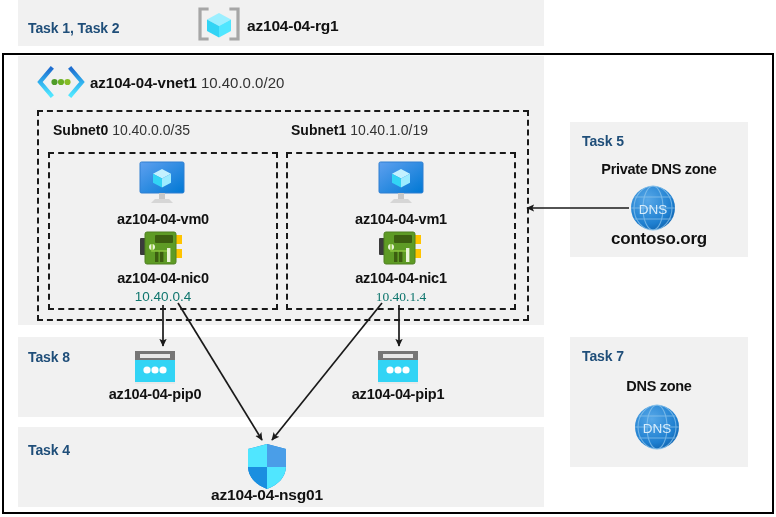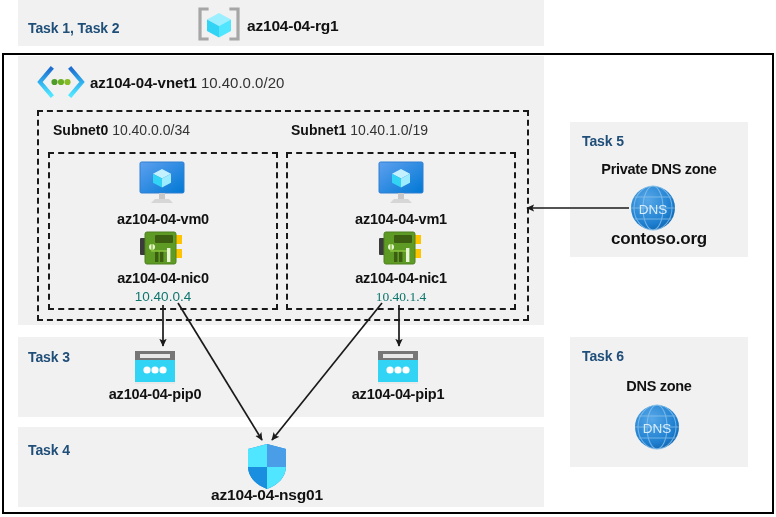--- a/index.html
+++ b/index.html
@@ -137,21 +137,21 @@
 
   <div class="abs vnet-title" style="left:90px; top:74px;">
     <b>az104-04-vnet1</b>
     <span>10.40.0.0/20</span>
   </div>
 
   <div class="dashed-box" style="left:37px; top:110px; width:492px; height:211px;"></div>
 
   <div class="abs subnet-title" style="left:53px; top:122px;">
     <b>Subnet0</b>
-    <span>10.40.0.0/34</span>
+    <span>10.40.0.0/35</span>
   </div>
   <div class="dashed-box" style="left:48px; top:152px; width:230px; height:158px;"></div>
 
   <span class="icon" style="left:132px; top:160px; width:60px; height:46px;">
     <svg width="60" height="46" viewBox="0 0 60 46">
       <defs>
         <linearGradient id="vmScreen0" x1="0" y1="0" x2="1" y2="1">
           <stop offset="0%" stop-color="#5ea0ef"></stop>
           <stop offset="100%" stop-color="#0078d4"></stop>
         </linearGradient>
@@ -222,21 +222,21 @@
       <rect x="15" y="21" width="3.4" height="11" fill="#3c5e10"></rect>
       <rect x="20" y="21" width="3.4" height="11" fill="#3c5e10"></rect>
       <rect x="27" y="18" width="3.4" height="14" fill="#eaf4d8"></rect>
       <path d="M12 14 L12 21 L27 21" fill="none" stroke="#8cc63f" stroke-width="1.6"></path>
     </svg>
   </span>
   <div class="abs res-name center" style="left:321px; top:270px; width:160px;">az104-04-nic1</div>
   <div class="abs res-sub center" style="left:321px; top:289px; width:160px;font-family:Liberation Serif, serif;">10.40.1.4</div>
 
   <div class="gray-band" style="left:18px; top:337px; width:526px; height:80px;"></div>
-  <div class="abs task-label" style="left:28px; top:349px;">Task 3</div>
+  <div class="abs task-label" style="left:28px; top:349px;">Task 8</div>
 
   <span class="icon" style="left:133px; top:350px; width:44px; height:36px;">
     <svg width="44" height="36" viewBox="0 0 44 36">
       <rect x="2" y="1" width="40" height="33" fill="#e9e9e9"></rect>
       <rect x="2" y="1" width="40" height="9" fill="#767676"></rect>
       <rect x="7" y="4" width="30" height="4" fill="#e8e8e8"></rect>
       <rect x="2" y="10" width="40" height="22" fill="#32d4f5"></rect>
       <circle cx="14" cy="20" r="3.6" fill="#ffffff"></circle>
       <circle cx="22" cy="20" r="3.6" fill="#ffffff"></circle>
       <circle cx="30" cy="20" r="3.6" fill="#ffffff"></circle>
@@ -296,21 +296,21 @@
         <line x1="2" y1="24" x2="46" y2="24"></line>
         <path d="M5.5 13 H42.5"></path>
         <path d="M5.5 35 H42.5"></path>
       </g>
       <text x="24" y="29.5" text-anchor="middle" font-family="Liberation Sans, sans-serif" font-size="13.5" fill="#d7ecfb">DNS</text>
     </svg>
   </span>
   <div class="abs res-name center" style="left:578px; top:229px; width:162px; font-size:17px;">contoso.org</div>
 
   <div class="gray-band" style="left:570px; top:337px; width:178px; height:130px;"></div>
-  <div class="abs task-label" style="left:582px; top:348px;">Task 6</div>
+  <div class="abs task-label" style="left:582px; top:348px;">Task 7</div>
   <div class="abs zone-head center" style="left:578px; top:378px; width:162px;">DNS zone</div>
 
   <span class="icon" style="left:633px; top:403px; width:48px; height:48px;">
     <svg width="48" height="48" viewBox="0 0 48 48">
       <defs>
         <radialGradient id="dnsG6" cx="0.38" cy="0.32" r="0.78">
           <stop offset="0%" stop-color="#57a8e8"></stop>
           <stop offset="70%" stop-color="#1e7fd0"></stop>
           <stop offset="100%" stop-color="#0f5fa8"></stop>
         </radialGradient>

